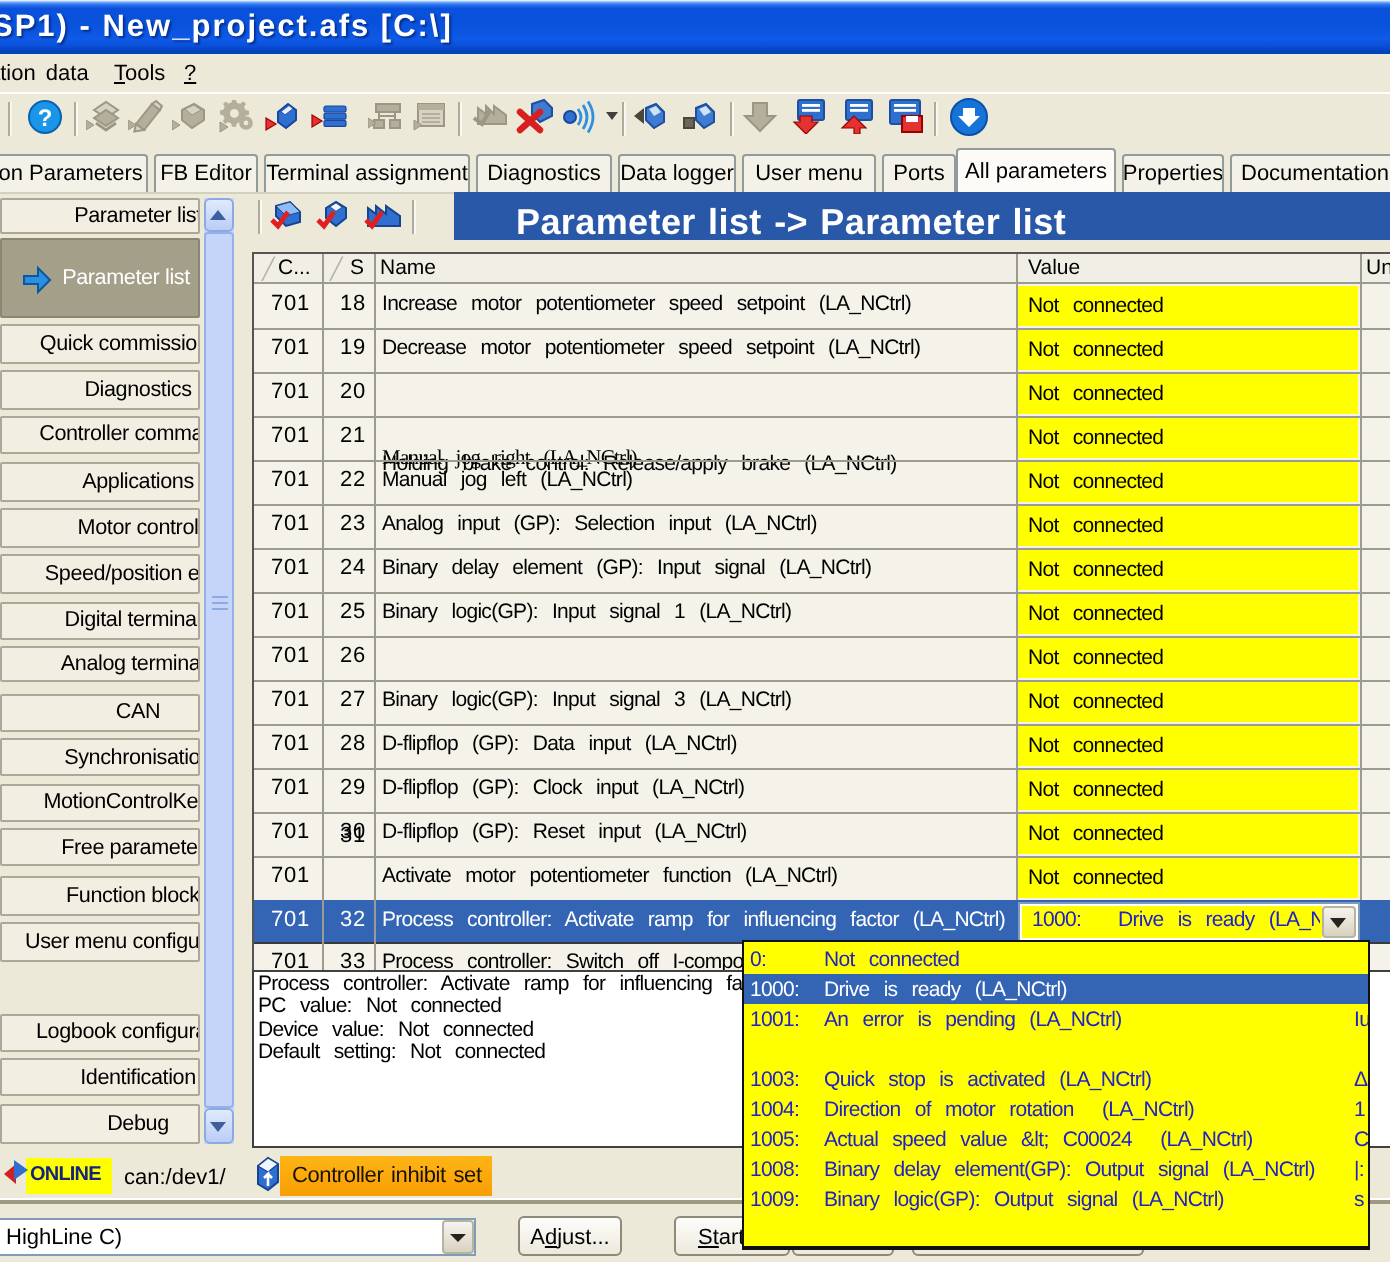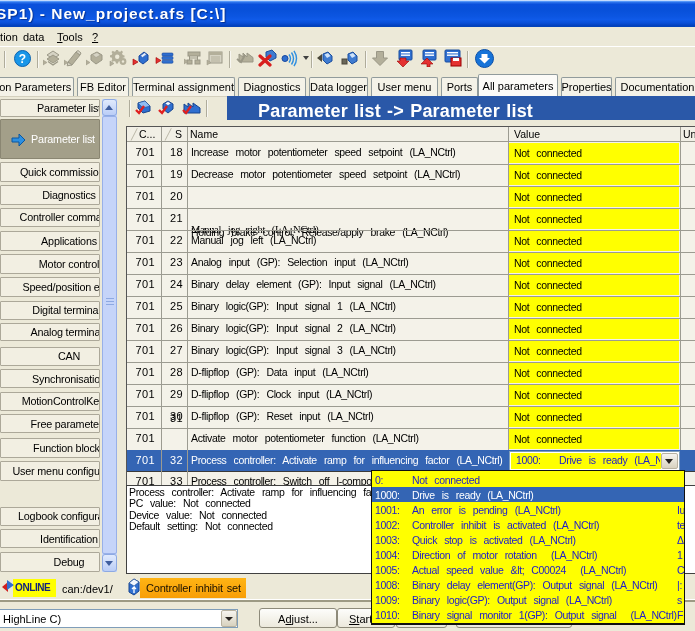--- a/index.html
+++ b/index.html
@@ -304,21 +304,20 @@
 <div class="row-name" style="top:182.0px;">Binary delay element (GP): Input signal (LA_NCtrl)</div>
 <div class="vcell" style="top:179.0px;height:20px;">Not connected</div>
 <div class="gridh" style="top:200.0px;"></div>
 <div class="cnum" style="left:130px;top:204.0px;width:25px;">701</div>
 <div class="cnum" style="left:160px;top:204.0px;width:23px;">25</div>
 <div class="row-name" style="top:204.0px;">Binary logic(GP): Input signal 1 (LA_NCtrl)</div>
 <div class="vcell" style="top:201.0px;height:20px;">Not connected</div>
 <div class="gridh" style="top:222.0px;"></div>
 <div class="cnum" style="left:130px;top:226.0px;width:25px;">701</div>
 <div class="cnum" style="left:160px;top:226.0px;width:23px;">26</div>
-<div class="row-name" style="top:226.0px;">Binary logic(GP): Input signal 2 (LA_NCtrl)</div>
 <div class="vcell" style="top:223.0px;height:20px;">Not connected</div>
 <div class="gridh" style="top:244.0px;"></div>
 <div class="cnum" style="left:130px;top:248.0px;width:25px;">701</div>
 <div class="cnum" style="left:160px;top:248.0px;width:23px;">27</div>
 <div class="row-name" style="top:248.0px;">Binary logic(GP): Input signal 3 (LA_NCtrl)</div>
 <div class="vcell" style="top:245.0px;height:20px;">Not connected</div>
 <div class="gridh" style="top:266.0px;"></div>
 <div class="cnum" style="left:130px;top:270.0px;width:25px;">701</div>
 <div class="cnum" style="left:160px;top:270.0px;width:23px;">28</div>
 <div class="row-name" style="top:270.0px;">D-flipflop (GP): Data input (LA_NCtrl)</div>
@@ -373,28 +372,26 @@
       <path d="M3 6 L8 2 L13 5 L8 9 Z" fill="#F0F6FE" stroke="#16448F" stroke-width="0.6"></path>
       <path d="M8 16 L8 10 L6 12 M8 10 L10 12" stroke="#fff" stroke-width="1.3" fill="none"></path>
     </svg>
 <div class="abs" style="z-index:5;left:140px;top:578px;width:106px;height:20px;background:linear-gradient(180deg,#FFB414,#F89E06);"></div>
 <div class="abs" style="z-index:5;left:146px;top:582px;font-size:11px;color:#191102;letter-spacing:-0.2px;word-spacing:1px;">Controller inhibit set</div>
 <div class="abs" style="left:0;top:602px;width:695px;height:29px;background:#ECE9D8;z-index:4;"></div>
 <div class="abs" style="z-index:5;left:-3px;top:609px;width:241px;height:19px;background:#fff;border:1px solid #7F9DB9;"></div>
 <div class="abs" style="z-index:5;left:3px;top:613px;font-size:11px;color:#000;">HighLine C)</div>
 <div class="abs" style="z-index:5;left:221px;top:610px;width:16px;height:17px;background:linear-gradient(180deg,#F6F4EF,#D8D2BF);border:1px solid #B8B2A0;border-radius:2px;"></div>
 <div class="abs" style="z-index:5;left:225px;top:617px;width:0;height:0;border-left:4px solid transparent;border-right:4px solid transparent;border-top:4.5px solid #26221F;"></div>
-<div class="abs" style="z-index:5;left:259px;top:608px;width:78px;height:20px;background:linear-gradient(180deg,#FDFDFB,#ECE9DC);border:1px solid #8D8A7A;border-radius:3px;font-size:11px;color:#000;text-align:center;padding-top:4px;">A<u>d</u>just...</div>
+<div class="abs" style="z-index:5;left:259px;top:608px;width:52px;height:20px;background:linear-gradient(180deg,#FDFDFB,#ECE9DC);border:1px solid #8D8A7A;border-radius:3px;font-size:11px;color:#000;text-align:center;padding-top:4px;">A<u>d</u>just...</div>
 <div class="abs" style="z-index:5;left:337px;top:608px;width:58px;height:20px;background:linear-gradient(180deg,#FDFDFB,#ECE9DC);border:1px solid #8D8A7A;border-radius:3px;font-size:11px;color:#000;padding-top:4px;padding-left:11px;"><u>St</u>art</div>
 <div class="abs" style="z-index:5;left:396px;top:608px;width:51px;height:20px;background:linear-gradient(180deg,#FDFDFB,#ECE9DC);border:1px solid #8D8A7A;border-radius:3px;"></div>
 <div class="abs" style="z-index:5;left:456px;top:608px;width:116px;height:20px;background:linear-gradient(180deg,#FDFDFB,#ECE9DC);border:1px solid #8D8A7A;border-radius:3px;"></div>
 <div class="abs" style="z-index:9;left:371px;top:470px;width:314px;height:155px;background:#FFFF00;border:1px solid #101010;border-bottom:2px solid #101010;overflow:hidden;">
 <div class="ddi" style="top:1.0px;"><span class="ddc">0:</span>Not connected</div>
 <div class="ddi" style="top:16.1px;background:#3465B4;color:#fff;"><span class="ddc">1000:</span>Drive is ready (LA_NCtrl)</div>
 <div class="ddi" style="top:31.2px;"><span class="ddc">1001:</span>An error is pending (LA_NCtrl)<span style="position:absolute;left:305px;background:inherit;">Iu</span></div>
-<div class="ddi" style="top:46.3px;"><span class="ddc">1002:</span>Controller inhibit is activated (LA_NCtrl)<span style="position:absolute;left:305px;background:inherit;">te</span></div>
 <div class="ddi" style="top:61.4px;"><span class="ddc">1003:</span>Quick stop is activated (LA_NCtrl)<span style="position:absolute;left:305px;background:inherit;">Δ</span></div>
 <div class="ddi" style="top:76.5px;"><span class="ddc">1004:</span>Direction of motor rotation&nbsp; (LA_NCtrl)<span style="position:absolute;left:305px;background:inherit;">1</span></div>
 <div class="ddi" style="top:91.6px;"><span class="ddc">1005:</span>Actual speed value &amp;lt; C00024&nbsp; (LA_NCtrl)<span style="position:absolute;left:305px;background:inherit;">C</span></div>
 <div class="ddi" style="top:106.7px;"><span class="ddc">1008:</span>Binary delay element(GP): Output signal (LA_NCtrl)<span style="position:absolute;left:305px;background:inherit;">|:</span></div>
 <div class="ddi" style="top:121.8px;"><span class="ddc">1009:</span>Binary logic(GP): Output signal (LA_NCtrl)<span style="position:absolute;left:305px;background:inherit;">s</span></div>
-<div class="ddi" style="top:136.9px;"><span class="ddc">1010:</span>Binary signal monitor 1(GP): Output signal&nbsp; (LA_NCtrl)<span style="position:absolute;left:305px;background:inherit;">F</span></div>
 </div>
 </div>
 </body></html>

